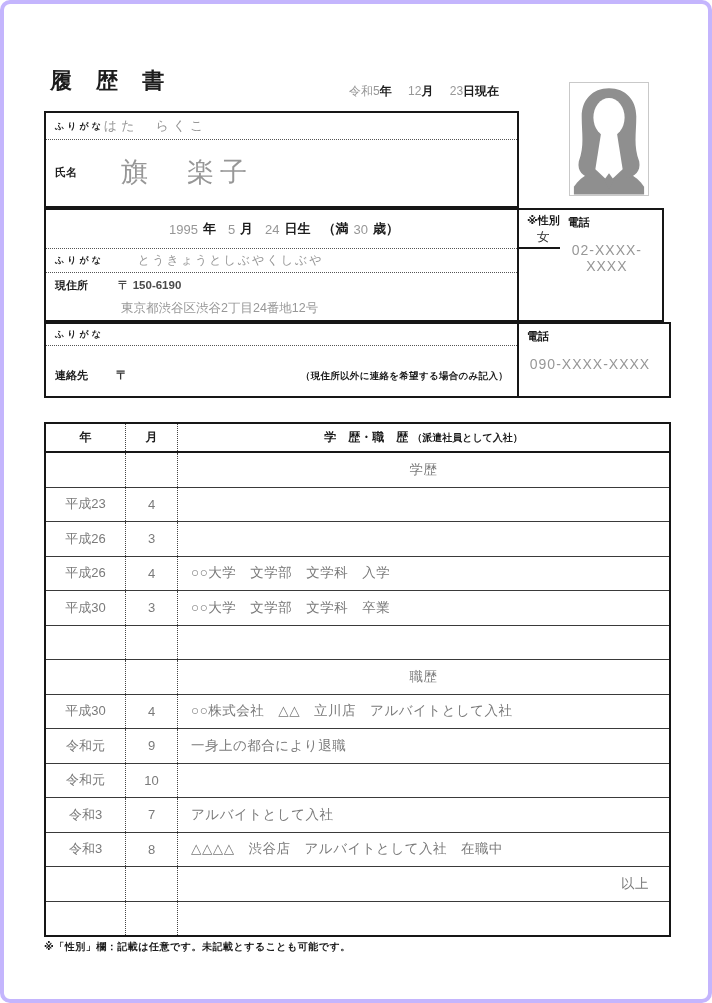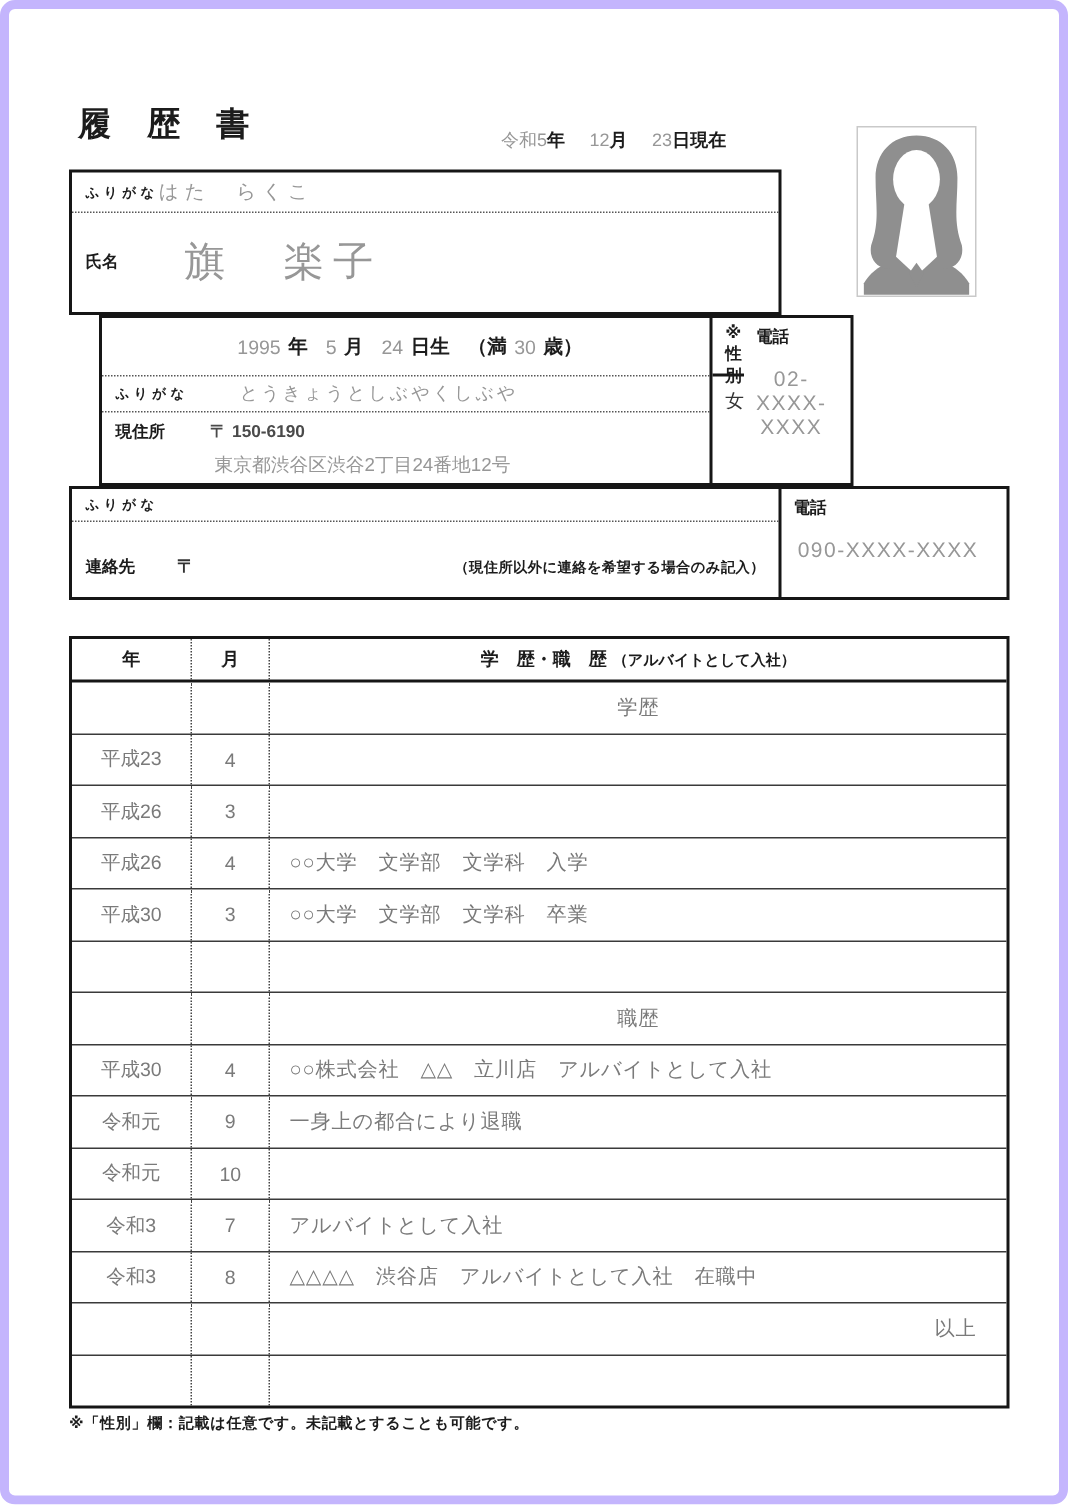--- a/index.html
+++ b/index.html
@@ -1,38 +1,38 @@
 <!DOCTYPE html>
 <html><head>
 <meta charset="utf-8">
 <style>
   html,body { margin:0; padding:0; background:#fff; }
   * { box-sizing:border-box; }
   .sheet {
     position:relative; width:712px; height:1003px; background:#fff;
-    border:6px solid #c4b5fd; border-radius:10px; overflow:hidden;
+    border:4px solid #c4b5fd; border-radius:10px; overflow:hidden;
     font-family:"Liberation Sans","DejaVu Sans",sans-serif; color:var(--ink,#1c1c1c);
   }
   .title { position:absolute; left:46px; top:62px; margin:0; font-size:22px; font-weight:bold; letter-spacing:9px; }
-  .date-line { position:absolute; left:328px; top:79px; font-size:12px; font-weight:bold; white-space:nowrap; }
+  .date-line { position:absolute; left:345px; top:79px; font-size:12px; font-weight:bold; white-space:nowrap; }
   .date-line .val { color:var(--value); font-weight:normal; }
   .date-line .gap { margin-left:13px; }
 
   .photo { position:absolute; left:565px; top:78px; width:80px; height:114px; background:#fff; border:1px solid #c9c9c9; }
   .photo svg { display:block; width:100%; height:100%; }
 
   .name-box { position:absolute; left:40px; top:107px; width:475px; height:97px; border:2px solid var(--border); }
   .fur-row { height:27px; display:flex; align-items:center; padding-left:9px; border-bottom:1px dotted #555; }
   .flabel { font-size:9px; font-weight:bold; letter-spacing:3px; }
   .fvalue { font-size:13px; color:var(--value); letter-spacing:4px; }
   .name-row { display:flex; align-items:center; height:64px; padding-left:9px; }
   .nlabel { font-size:11px; font-weight:bold; }
   .nvalue { margin-left:44px; font-size:27px; color:var(--value); letter-spacing:6px; }
 
-  .mid-box { position:absolute; left:40px; top:204px; width:503px; height:114px; border:2px solid var(--border); display:flex;margin-left:20px; }
+  .mid-box { position:absolute; left:40px; top:204px; width:620px; height:114px; border:2px solid var(--border); display:flex; }
   .pane-left { width:473px; border-right:2px solid var(--border); display:flex; flex-direction:column; }
   .pane-right { flex:1; display:flex; flex-direction:row; }
   .birth-row { height:39px; display:flex; align-items:center; justify-content:center; border-bottom:1px dotted #555; font-size:13px; font-weight:bold; white-space:nowrap; }
   .birth-row .val { color:var(--value); font-weight:normal; margin:0 5px; }
   .birth-row .gap { margin-left:12px; }
   .fur-row2 { height:24px; display:flex; align-items:center; padding-left:9px; border-bottom:1px dotted #555; }
   .fvalue2 { margin-left:34px; font-size:12px; color:var(--value); letter-spacing:2px; }
   .addr-area { flex:1; padding:5px 0 0 9px; }
   .addr-l1 { display:flex; align-items:center; }
   .alabel { font-size:11px; font-weight:bold; }
@@ -158,21 +158,21 @@
       </div>
     </div>
   </div>
 
   <div class="history-table">
     <div class="thead">
       <div class="c-year">年</div>
       <div class="c-month">月</div>
       <div class="c-detail">
         <span>学　歴・職　歴</span>
-        <span class="hnote">（アルバイトとして入社）</span>
+        <span class="hnote">（派遣社員として入社）</span>
       </div>
     </div>
     <div class="tbody" id="tbody">
         <div class="trow align-center">
           <div class="c-year"></div>
           <div class="c-month"></div>
           <div class="c-detail">学歴</div>
         </div>
         <div class="trow align-left">
           <div class="c-year">平成23</div>

